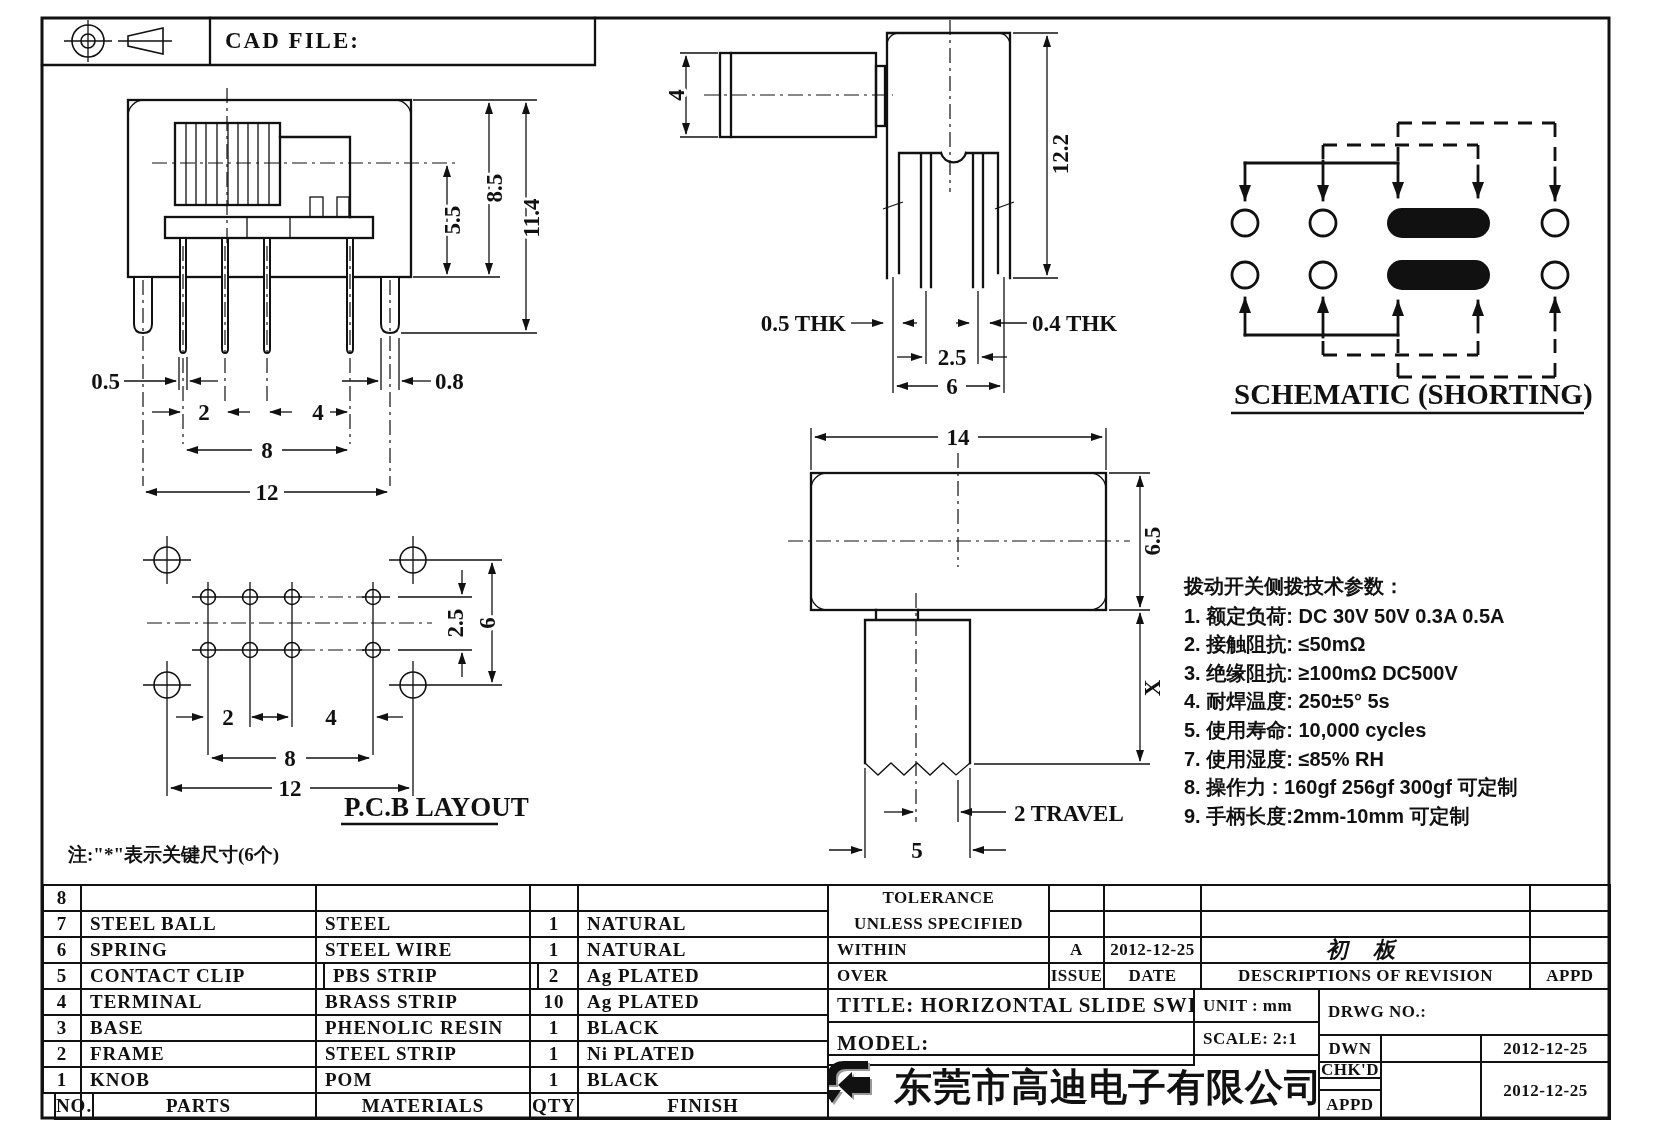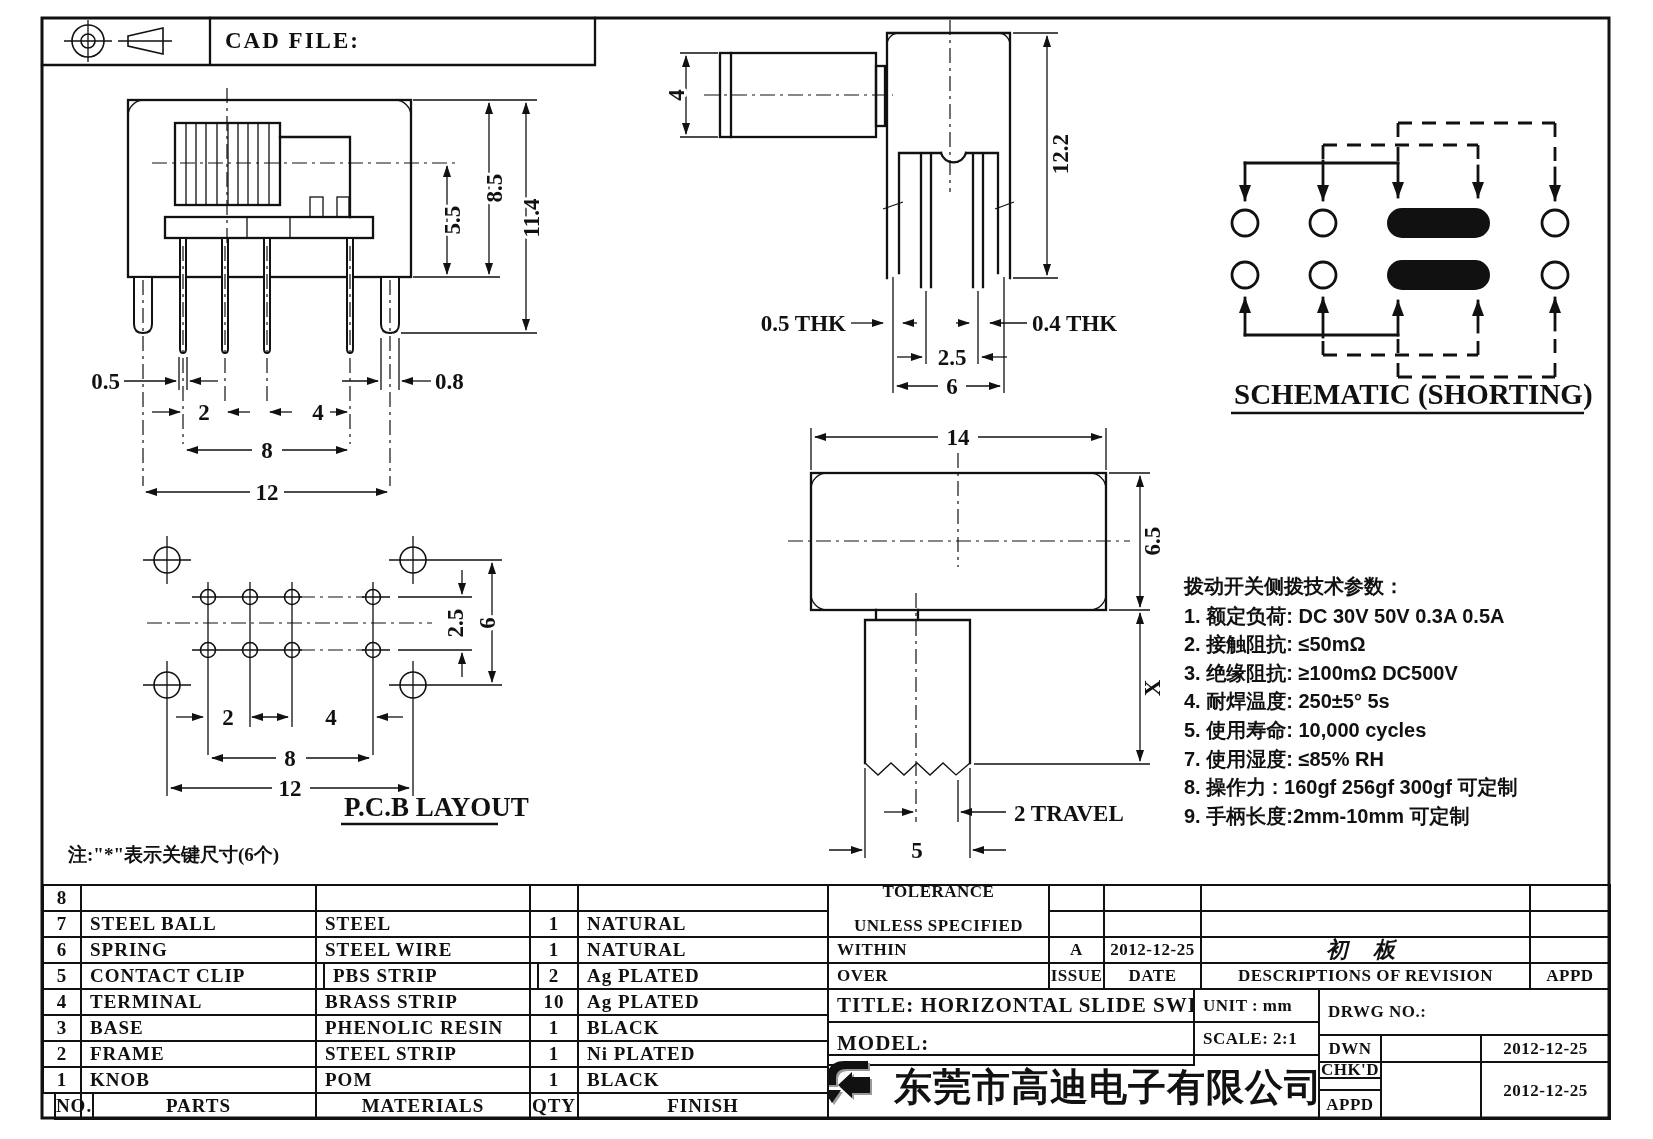--- a/index.html
+++ b/index.html
@@ -26,21 +26,21 @@
   .specs{width:450px;font:bold 20px "Liberation Sans","DejaVu Sans",sans-serif;line-height:28.6px;}
   .specs .t{margin-bottom:1px;}
   .cell{position:absolute;box-sizing:border-box;border:2px solid #111;display:flex;
         align-items:center;justify-content:center;font:bold 19px "Liberation Serif",serif;
         letter-spacing:1px;white-space:nowrap;overflow:hidden;background:transparent;}
   .cl{justify-content:flex-start;padding-left:8px;}
   .sm{font-size:17px;letter-spacing:0.5px;}
   .big{font-size:21px;}
   .company{font:bold 38px "Liberation Sans","DejaVu Sans",sans-serif;letter-spacing:1px;}
   .rev{font-size:22px;letter-spacing:10px;font-style:italic;}
-  .col2{flex-direction:column;justify-content:flex-end;gap:14px;}
+  .col2{flex-direction:column;justify-content:center;gap:6px;}
 </style>
 </head>
 <body>
 
 <div id="sheet">
 
 <svg width="1653" height="1139" viewBox="0 0 1653 1139">
   <defs>
     <marker id="ar" markerWidth="12" markerHeight="8" refX="11" refY="4" orient="auto-start-reverse" markerUnits="userSpaceOnUse">
           <path d="M0,0 L12,4 L0,8 z" fill="#111"></path>

